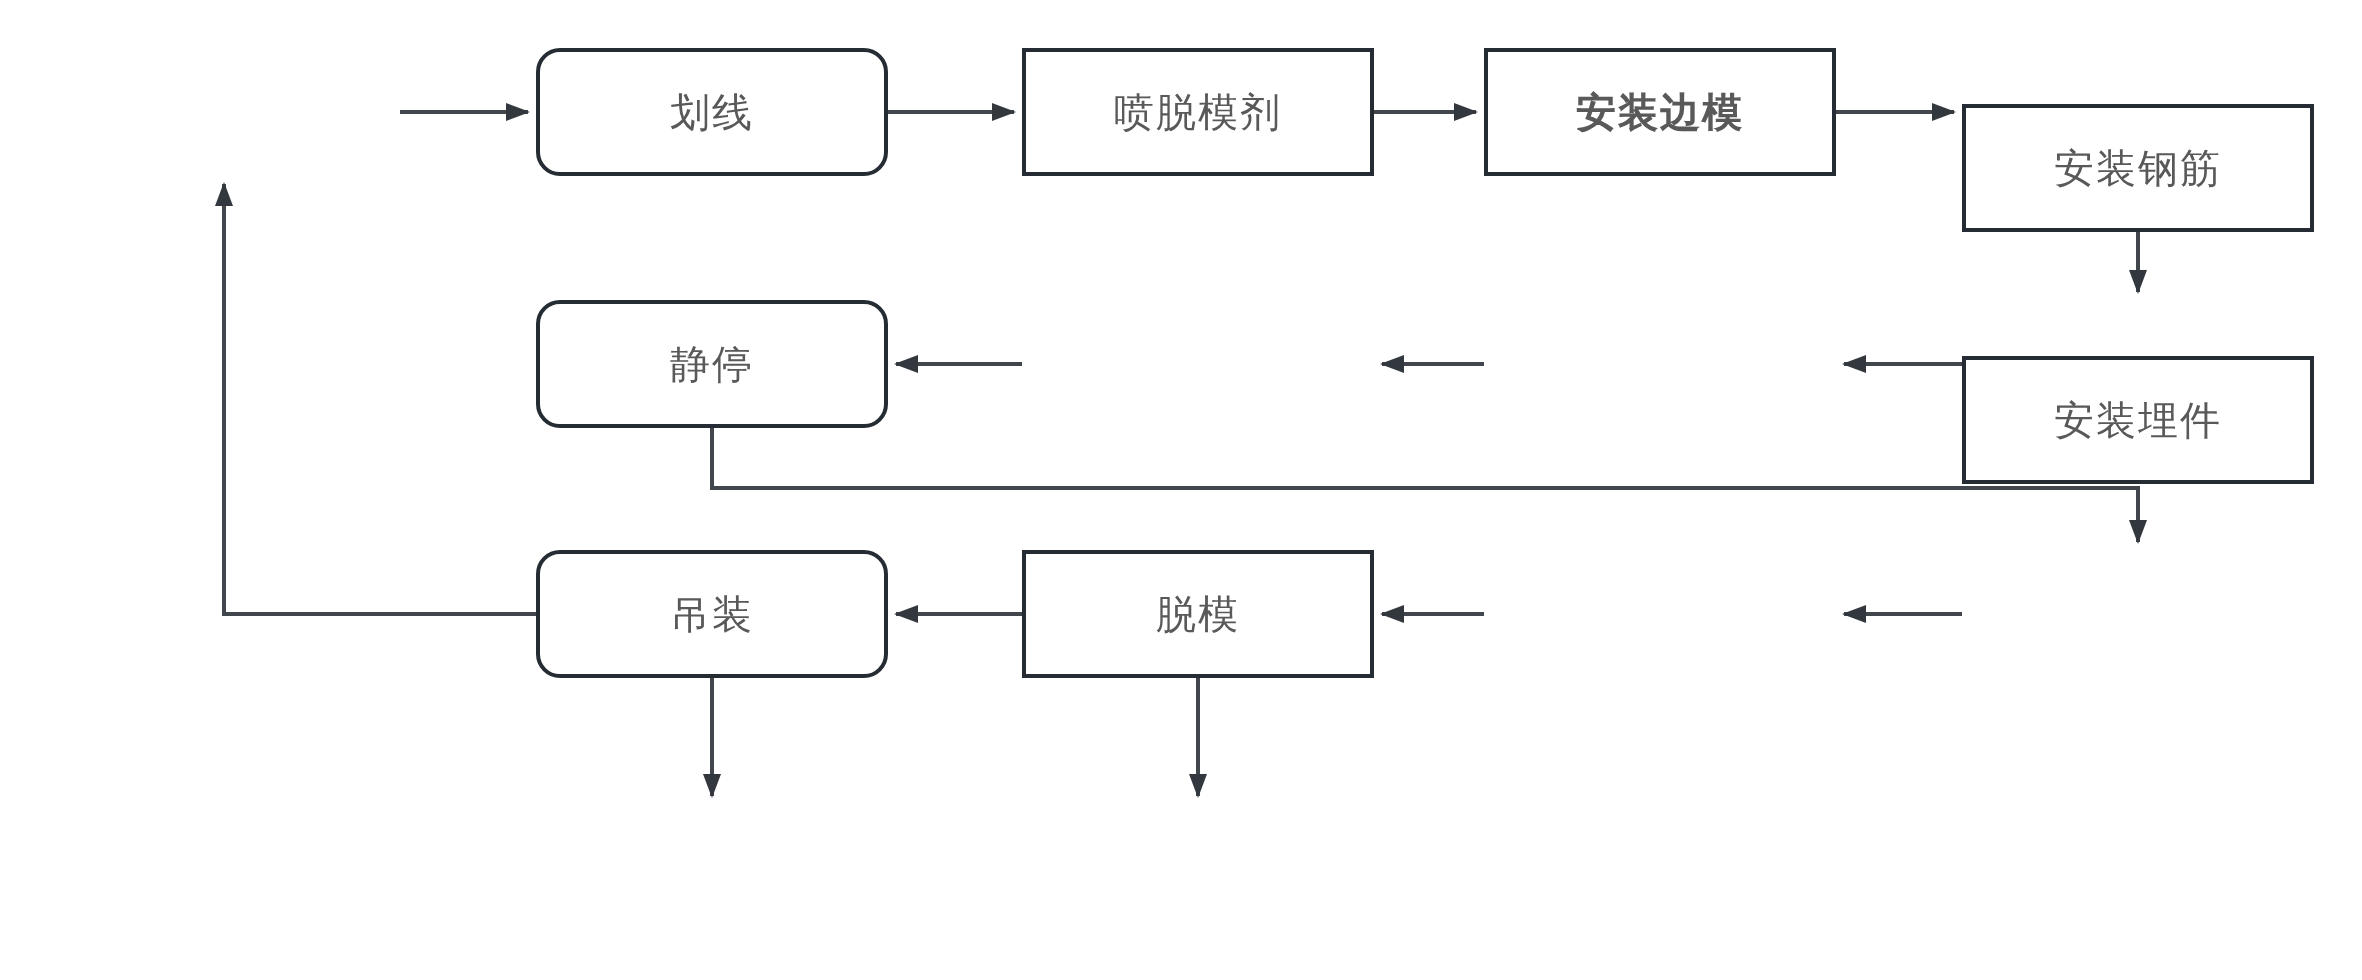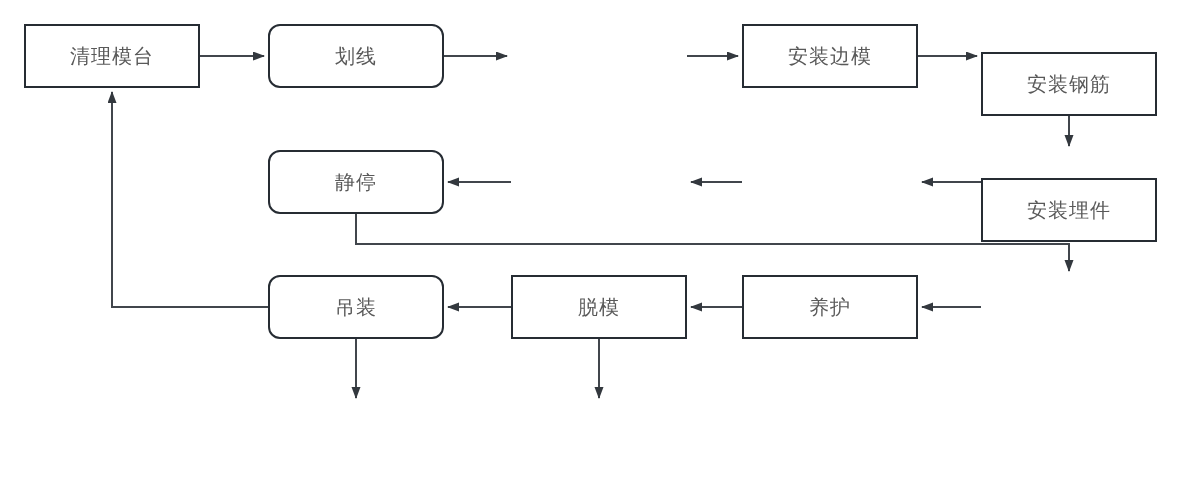--- a/index.html
+++ b/index.html
@@ -28,21 +28,21 @@
     justify-content: center;
     font-size: 20px;
     letter-spacing: 1px;
     color: #595959;
     z-index: 2;
   }
   
   .c1 { left: 24px; }
   .c2 { left: 268px; border-radius: 12px; }
   .c3 { left: 511px; }
-  .c4 { left: 742px; }
+  .c4 { left: 742px; font-weight: bold; }
   .c5 { left: 981px; margin-top: 28px; }
   
   .r1 { top: 24px; }
   .r2 { top: 150px; }
   .r3 { top: 275px; }
   .r4 { top: 402px; }
   .edge {
     stroke: #41464c;
     stroke-width: 2;
     fill: none;
@@ -69,26 +69,25 @@
     <path class="edge" d="M511 182 L448 182" marker-end="url(#arrow)"></path>
     <path class="edge" d="M356 214 L356 244 L1069 244 L1069 271" marker-end="url(#arrow)"></path>
     <path class="edge" d="M981 307 L922 307" marker-end="url(#arrow)"></path>
     <path class="edge" d="M742 307 L691 307" marker-end="url(#arrow)"></path>
     <path class="edge" d="M511 307 L448 307" marker-end="url(#arrow)"></path>
     <path class="edge" d="M268 307 L112 307 L112 92" marker-end="url(#arrow)"></path>
     <path class="edge" d="M356 339 L356 398" marker-end="url(#arrow)"></path>
     <path class="edge" d="M599 339 L599 398" marker-end="url(#arrow)"></path>
   </svg>
 
-  <div class="node c1 r1">清理模台</div>
   <div class="node c2 r1">划线</div>
+  <div class="node c3 r1">喷脱模剂</div>
   <div class="node c4 r1">安装边模</div>
   <div class="node c5 r1">安装钢筋</div>
 
   <div class="node c5 r2">安装埋件</div>
   <div class="node c2 r2">静停</div>
 
-  <div class="node c4 r3">养护</div>
   <div class="node c3 r3">脱模</div>
   <div class="node c2 r3">吊装</div>
 
 
 </div>
 
 </body></html>

